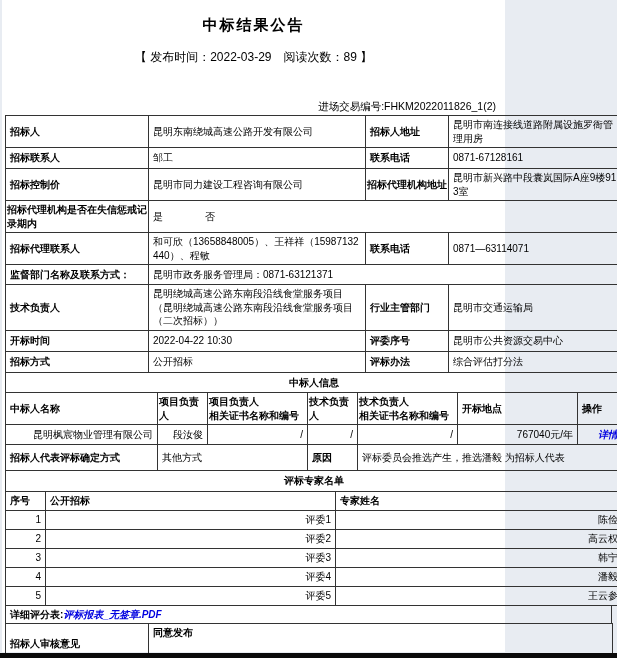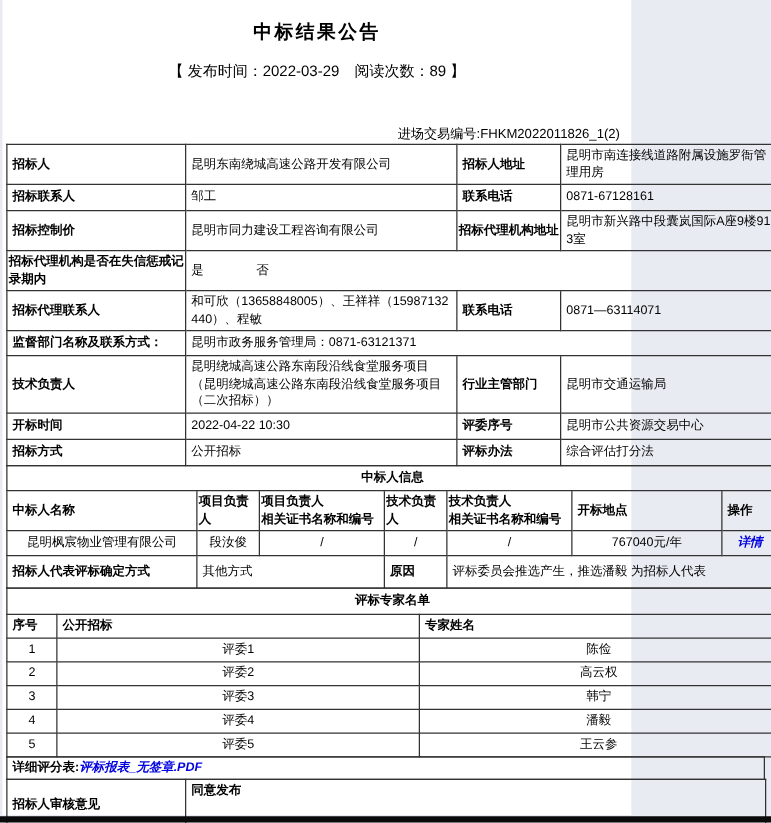--- a/index.html
+++ b/index.html
@@ -28,21 +28,21 @@
   table {
     width:607px; border-collapse:collapse; table-layout:fixed;
     font-size:10px; color:#000; margin-top:-1px;
   }
   td {
     border:1px solid #333; padding:2px 4px; vertical-align:middle;
     word-break:break-all; line-height:1.35;
   }
   .lbl { font-weight:bold; }
   .val { text-align:left; }
-  .ctr { text-align:center;margin-top:16px; }
+  .ctr { text-align:right;margin-top:16px; }
   .sec-title td { text-align:center; font-weight:bold; padding:3px 4px; }
   .multiline { white-space:pre-line; }
   a.link { color:#0000e0; text-decoration:none; font-weight:bold; cursor:pointer;font-style:italic; }
   .yes-no span { display:inline-block; }
   .yes-no .no-opt { margin-left:42px; }
   .review-cell { position:relative; height:40px; vertical-align:top; }
   .bottom-strip { position:absolute; left:0; bottom:0; width:617px; height:5px; background:#0a0a0a; }
   .r1 { height:30px; } .r2 { height:21px; } .r3 { height:21px; } .r4 { height:19px; }
   .r5 { height:30px; } .r6 { height:20px; } .r7 { height:40px; } .r8 { height:21px; }
   .r9 { height:21px; }

